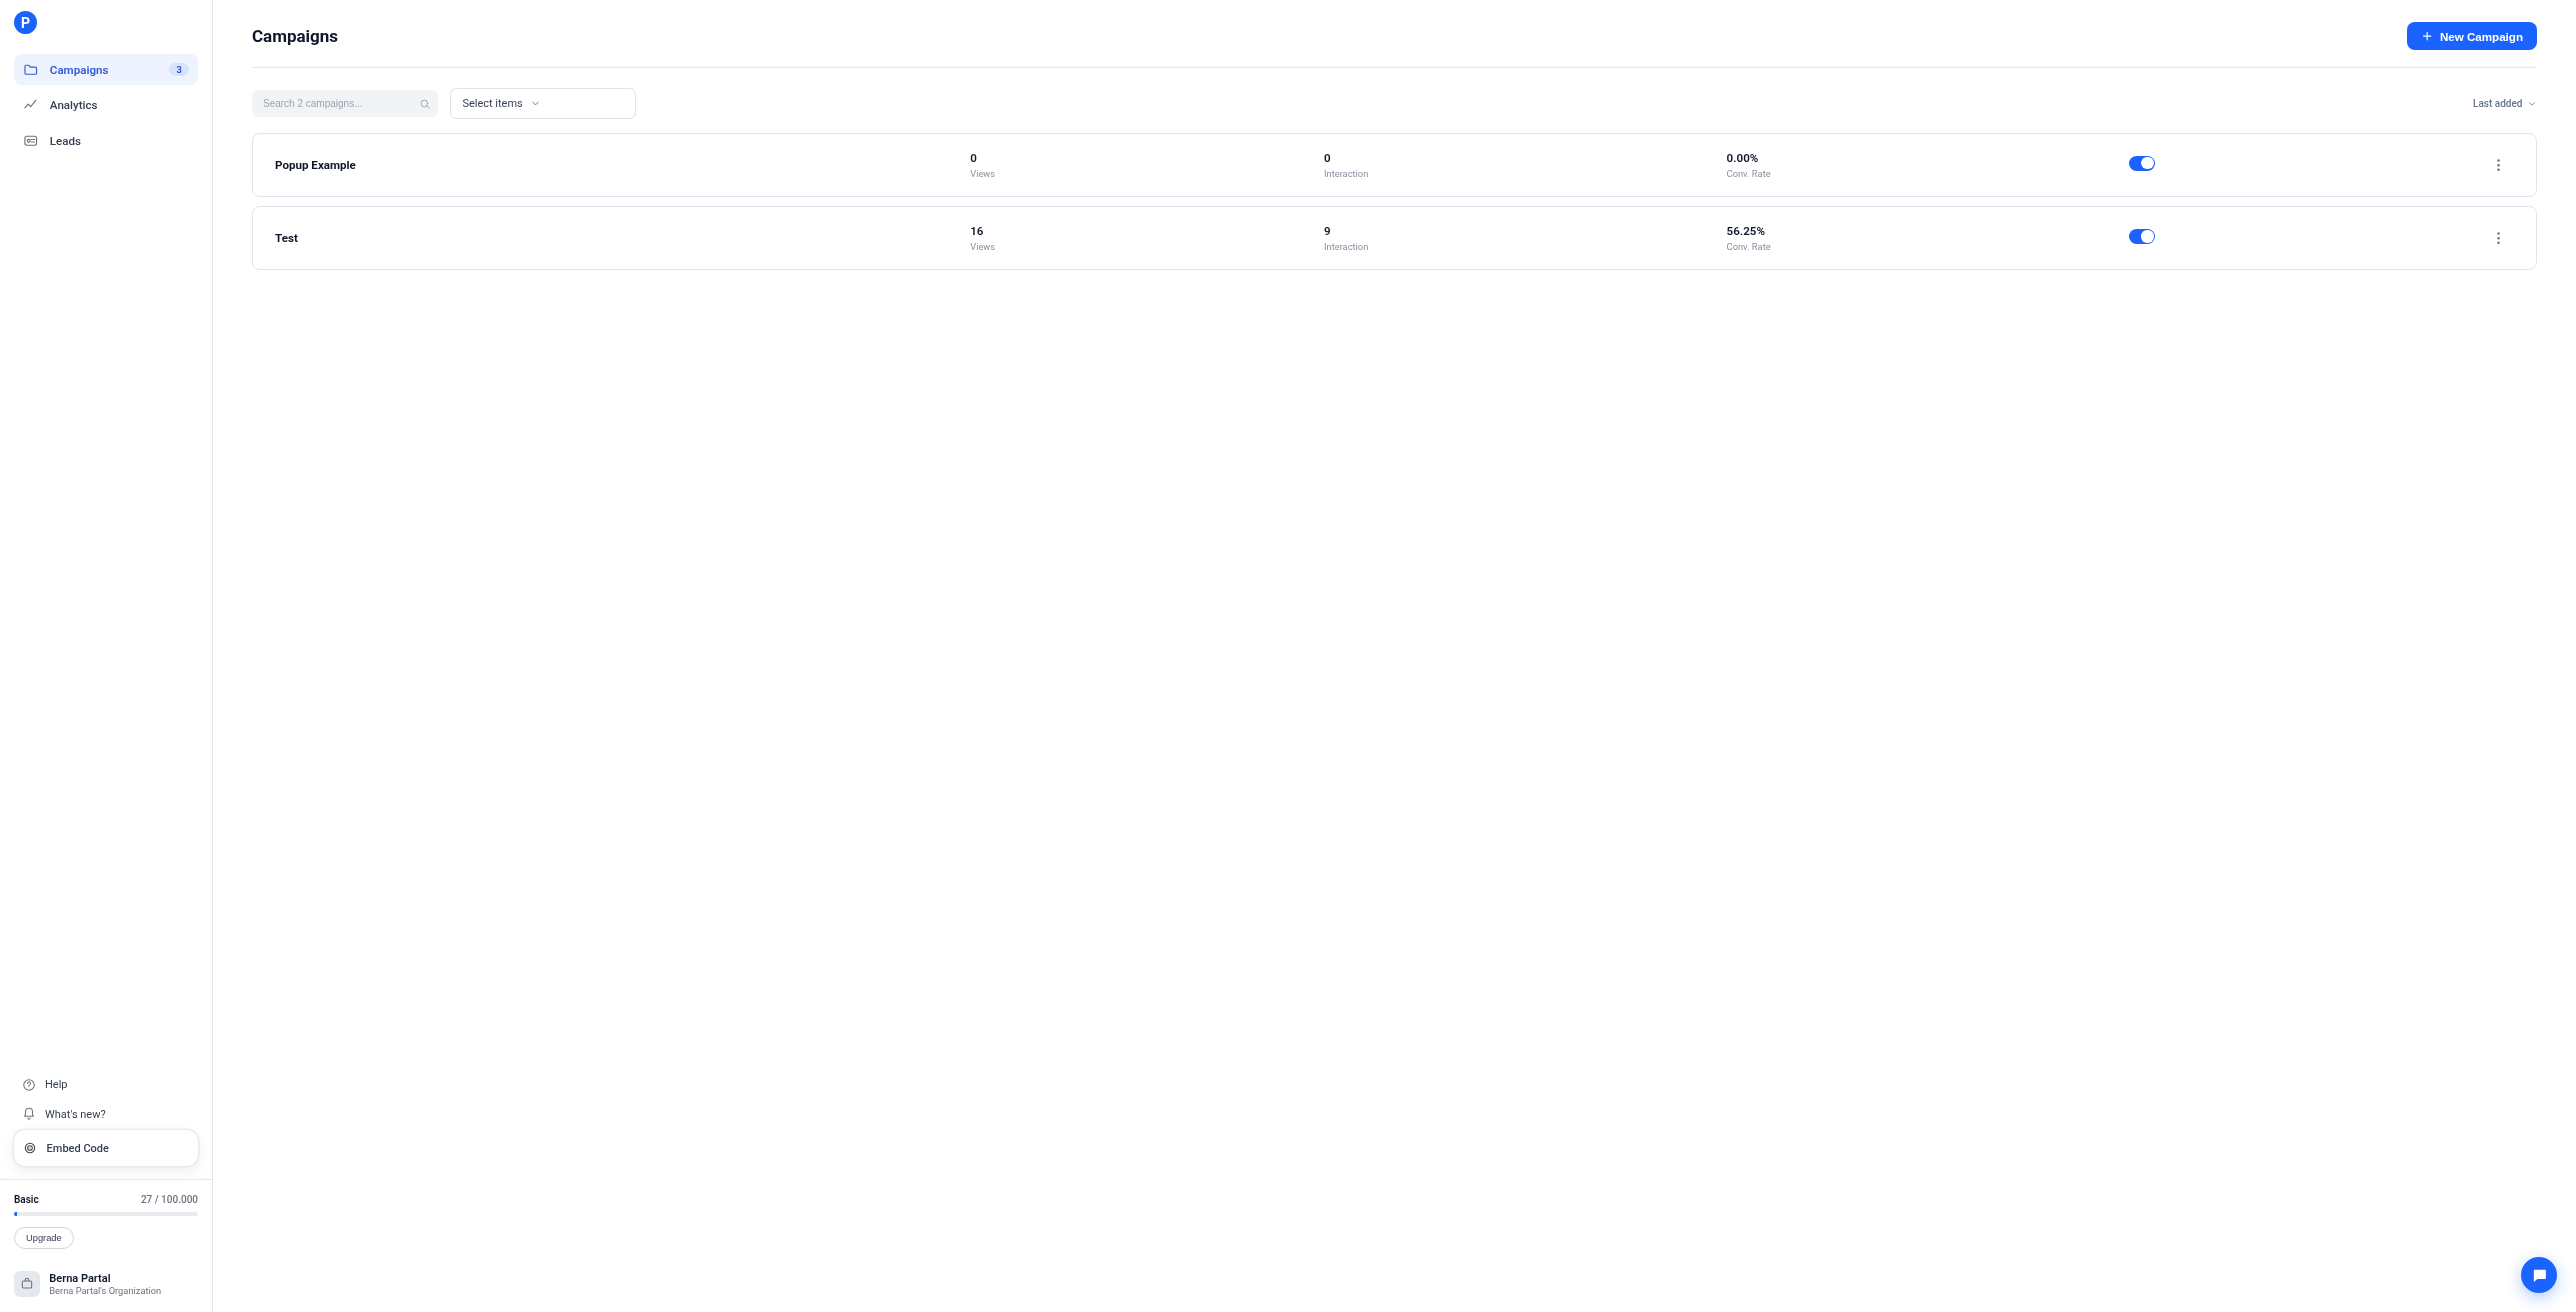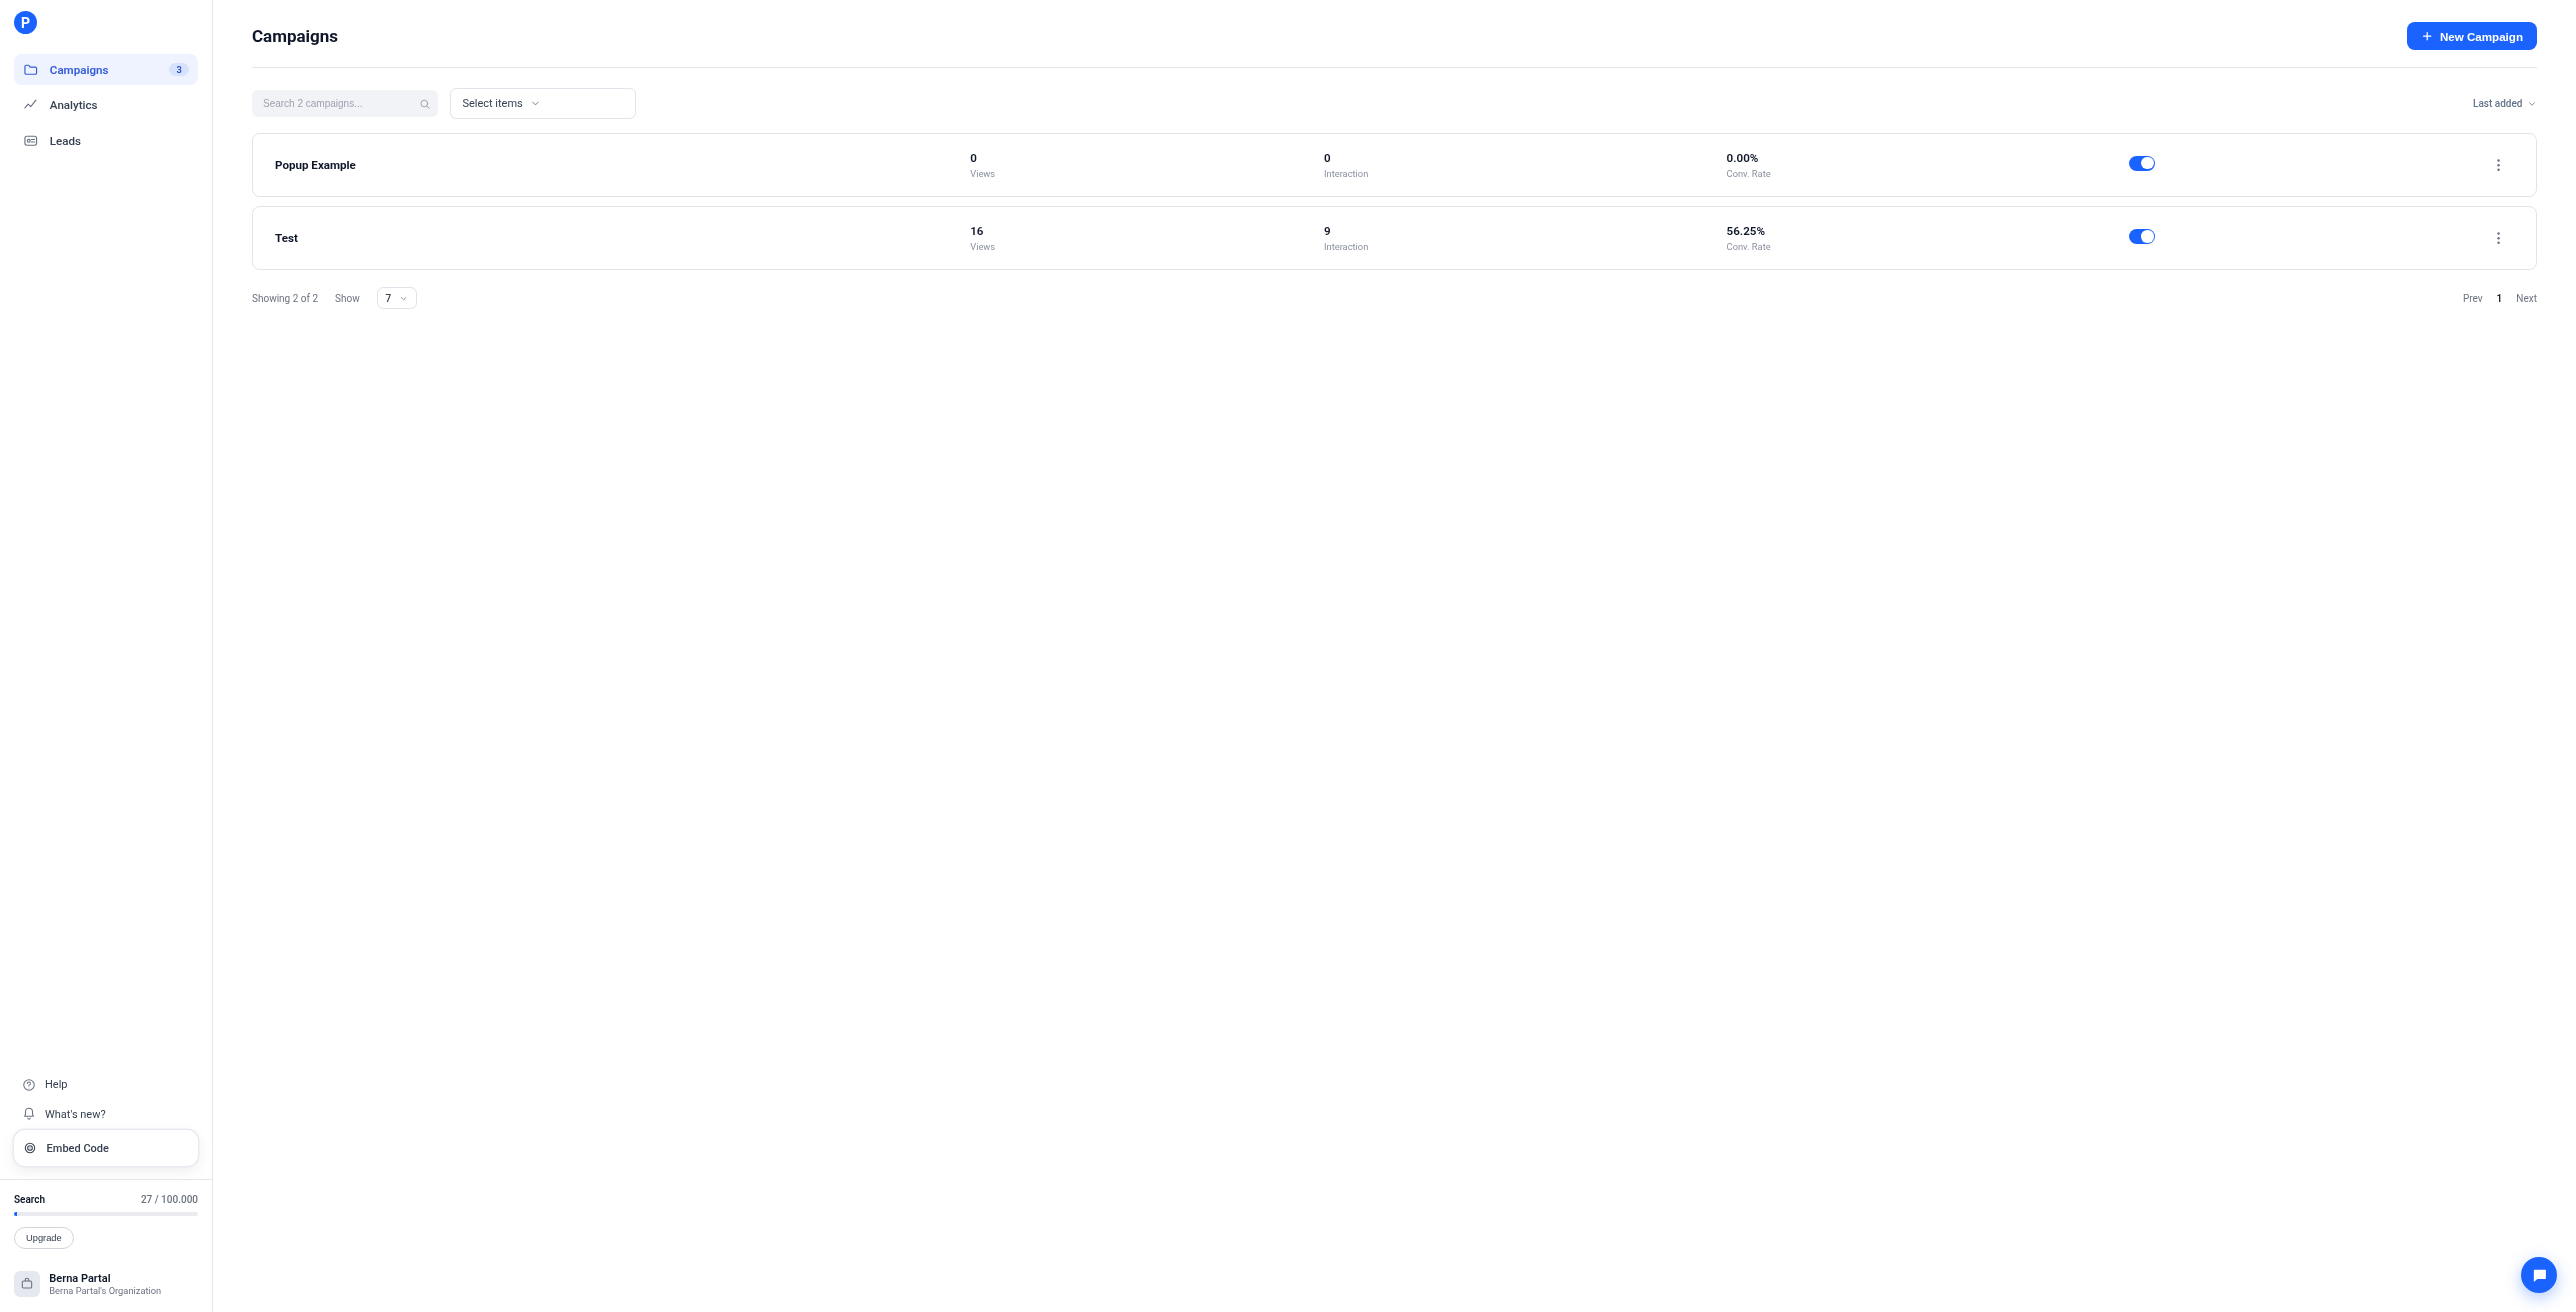--- a/index.html
+++ b/index.html
@@ -436,21 +436,21 @@
             </svg>
         </span>
         <span>Embed Code</span>
       </div>
     </div>
 
     <div class="divider"></div>
 
     <div class="plan-block">
       <div class="plan-top">
-        <span>Search</span>
+        <span>Basic</span>
         <span class="plan-usage">27 / 100.000</span>
       </div>
       <div class="plan-bar">
         <div class="plan-bar-fill" style="width:1.5%"></div>
       </div>
       <button class="upgrade-btn">Upgrade</button>
     </div>
 
     <div class="user-block">
       <div class="user-avatar">
@@ -559,38 +559,20 @@
           <svg width="3.1" height="12.4" viewBox="0 0 4 16" fill="#6b7280">
               <circle cx="2" cy="2" r="1.6"></circle>
               <circle cx="2" cy="8" r="1.6"></circle>
               <circle cx="2" cy="14" r="1.6"></circle>
             </svg>
         </div>
       </div>
 
     </div>
 
-    <div class="table-footer">
-      <span>Showing 2 of 2</span>
-      <span>Show</span>
-      <span class="show-sel">
-        <span>7</span>
-        <span>
-          <svg width="9.3" height="9.3" viewBox="0 0 24 24" fill="none" stroke="#6b7280" stroke-width="2" stroke-linecap="round" stroke-linejoin="round">
-              <path d="M6 9l6 6 6-6"></path>
-            </svg>
-        </span>
-      </span>
-
-      <div class="pager">
-        <span class="pg">Prev</span>
-        <span class="pg cur">1</span>
-        <span class="pg">Next</span>
-      </div>
-    </div>
 
   </main>
 </div>
 
 <div class="fab">
   <span>
     <svg width="17" height="17" viewBox="0 0 24 24" fill="#fff">
         <path d="M4 4h16a1 1 0 0 1 1 1v11a1 1 0 0 1-1 1H9l-5 4V5a1 1 0 0 1 1-1z"></path>
       </svg>
   </span>

